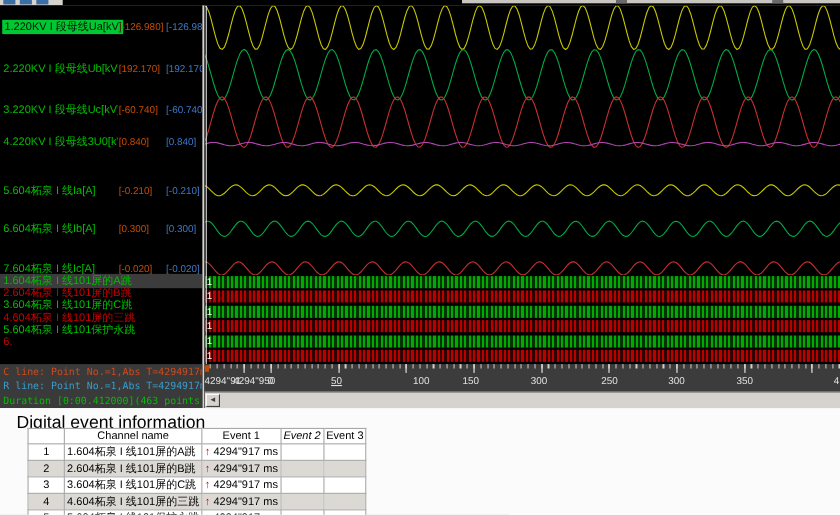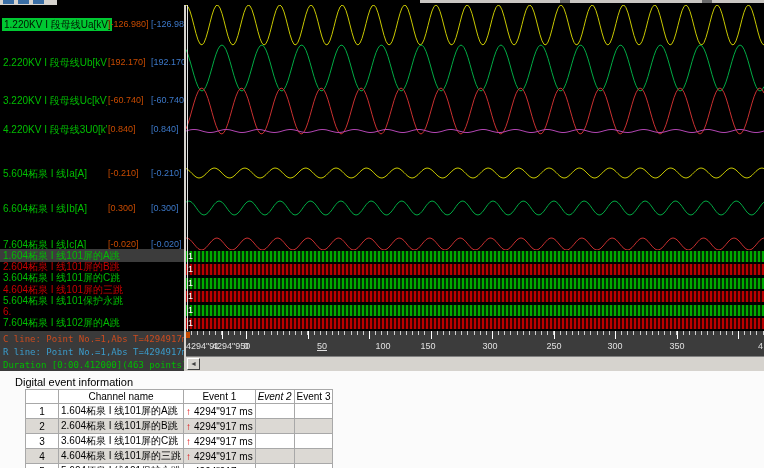--- a/index.html
+++ b/index.html
@@ -55,21 +55,21 @@
   .axis-label{ position:absolute; top:10px; color:#e0e0e0; font-size:9px; white-space:nowrap; }
 
   .scrollstrip{ position:absolute; left:0; top:351px; width:578px; height:15px;
                 background:#d6d3ce; border-top:1px solid #808080; }
   .scroll-btn{ position:absolute; left:1px; top:1px; width:13px; height:12px; background:#d6d3ce;
                border:1px solid; border-color:#ffffff #404040 #404040 #ffffff;
                font-size:7px; line-height:10px; text-align:center; color:#404040; }
 
   
   .bottom{ position:absolute; left:0; top:371px; width:764px; height:97px; background:#fbfbfb; }
-  .bottom-title{ position:absolute; left:3px; top:5px; font-size:11px; color:#000;padding-left:12px; }
+  .bottom-title{ position:absolute; left:3px; top:5px; font-size:16px; color:#000;padding-left:12px; }
   .etable{ position:absolute; left:25px; top:18px; border-collapse:collapse; table-layout:fixed;
            font-size:10px; background:#fff; border:1px solid #404040; }
   .etable th, .etable td{ border:1px solid #a8a8a8; height:14px; padding:0 2px;
            white-space:nowrap; overflow:hidden; font-weight:normal; }
   .etable th{ text-align:center; }
   .col-num{ width:33px; text-align:center; }
   .col-name{ width:92px; text-align:left; }
   .col-e1{ width:60px; text-align:left; }
   .col-e2{ width:35px;font-style:italic; } .col-e3{ width:36px; }
   .etable tr.zebra td{ background:#dcd9d4; }
@@ -130,21 +130,20 @@
         <span class="a-v2">[-0.020]</span>
       </div>
 
       <div class="d-band"></div>
       <div class="d-row" style="top: 245px; color: rgb(0, 190, 0);">1.604柘泉 I 线101屏的A跳</div>
       <div class="d-row" style="top: 256px; color: rgb(200, 0, 0);">2.604柘泉 I 线101屏的B跳</div>
       <div class="d-row" style="top: 267px; color: rgb(0, 190, 0);">3.604柘泉 I 线101屏的C跳</div>
       <div class="d-row" style="top: 279px; color: rgb(200, 0, 0);">4.604柘泉 I 线101屏的三跳</div>
       <div class="d-row" style="top: 290px; color: rgb(0, 190, 0);">5.604柘泉 I 线101保护永跳</div>
       <div class="d-row" style="top: 301px; color: rgb(200, 0, 0);">6.</div>
-      <div class="d-row" style="top: 312px; color: rgb(0, 190, 0);">7.604柘泉 I 线102屏的A跳</div>
 
       <div class="status">
         <div class="st-c">C line: Point No.=1,Abs T=4294917ms,  Rel T=42949</div>
         <div class="st-r">R line: Point No.=1,Abs T=4294917ms,  Rel T=42949</div>
         <div class="st-d">Duration [0:00.412000](463 points)</div>
       </div>
     </div>
 
     <div class="vsep"></div>
 
@@ -180,21 +179,21 @@
 
       <div class="cursor"></div>
       <div class="cursor-mark"></div>
 
       <div class="ruler">
         <div class="ticks-minor"></div>
         <div class="ticks-major"></div>
         <span class="axis-label" style="left: 0px;">4294"91</span>
         <span class="axis-label" style="left: 26px;">4294"950</span>
         <span class="axis-label" style="left: 60px; transform: translateX(-50%);">0</span>
-        <span class="axis-label" style="left: 136px; transform: translateX(-50%); text-decoration: underline;">50</span>
+        <span class="axis-label" style="left: 120px; transform: translateX(-50%); text-decoration: underline;">50</span>
         <span class="axis-label" style="left: 197px; transform: translateX(-50%);">100</span>
         <span class="axis-label" style="left: 242px; transform: translateX(-50%);">150</span>
         <span class="axis-label" style="left: 304px; transform: translateX(-50%);">300</span>
         <span class="axis-label" style="left: 368px; transform: translateX(-50%);">250</span>
         <span class="axis-label" style="left: 429px; transform: translateX(-50%);">300</span>
         <span class="axis-label" style="left: 491px; transform: translateX(-50%);">350</span>
         <span class="axis-label" style="left: 572px;">4</span>
       </div>
 
       <div class="scrollstrip">

